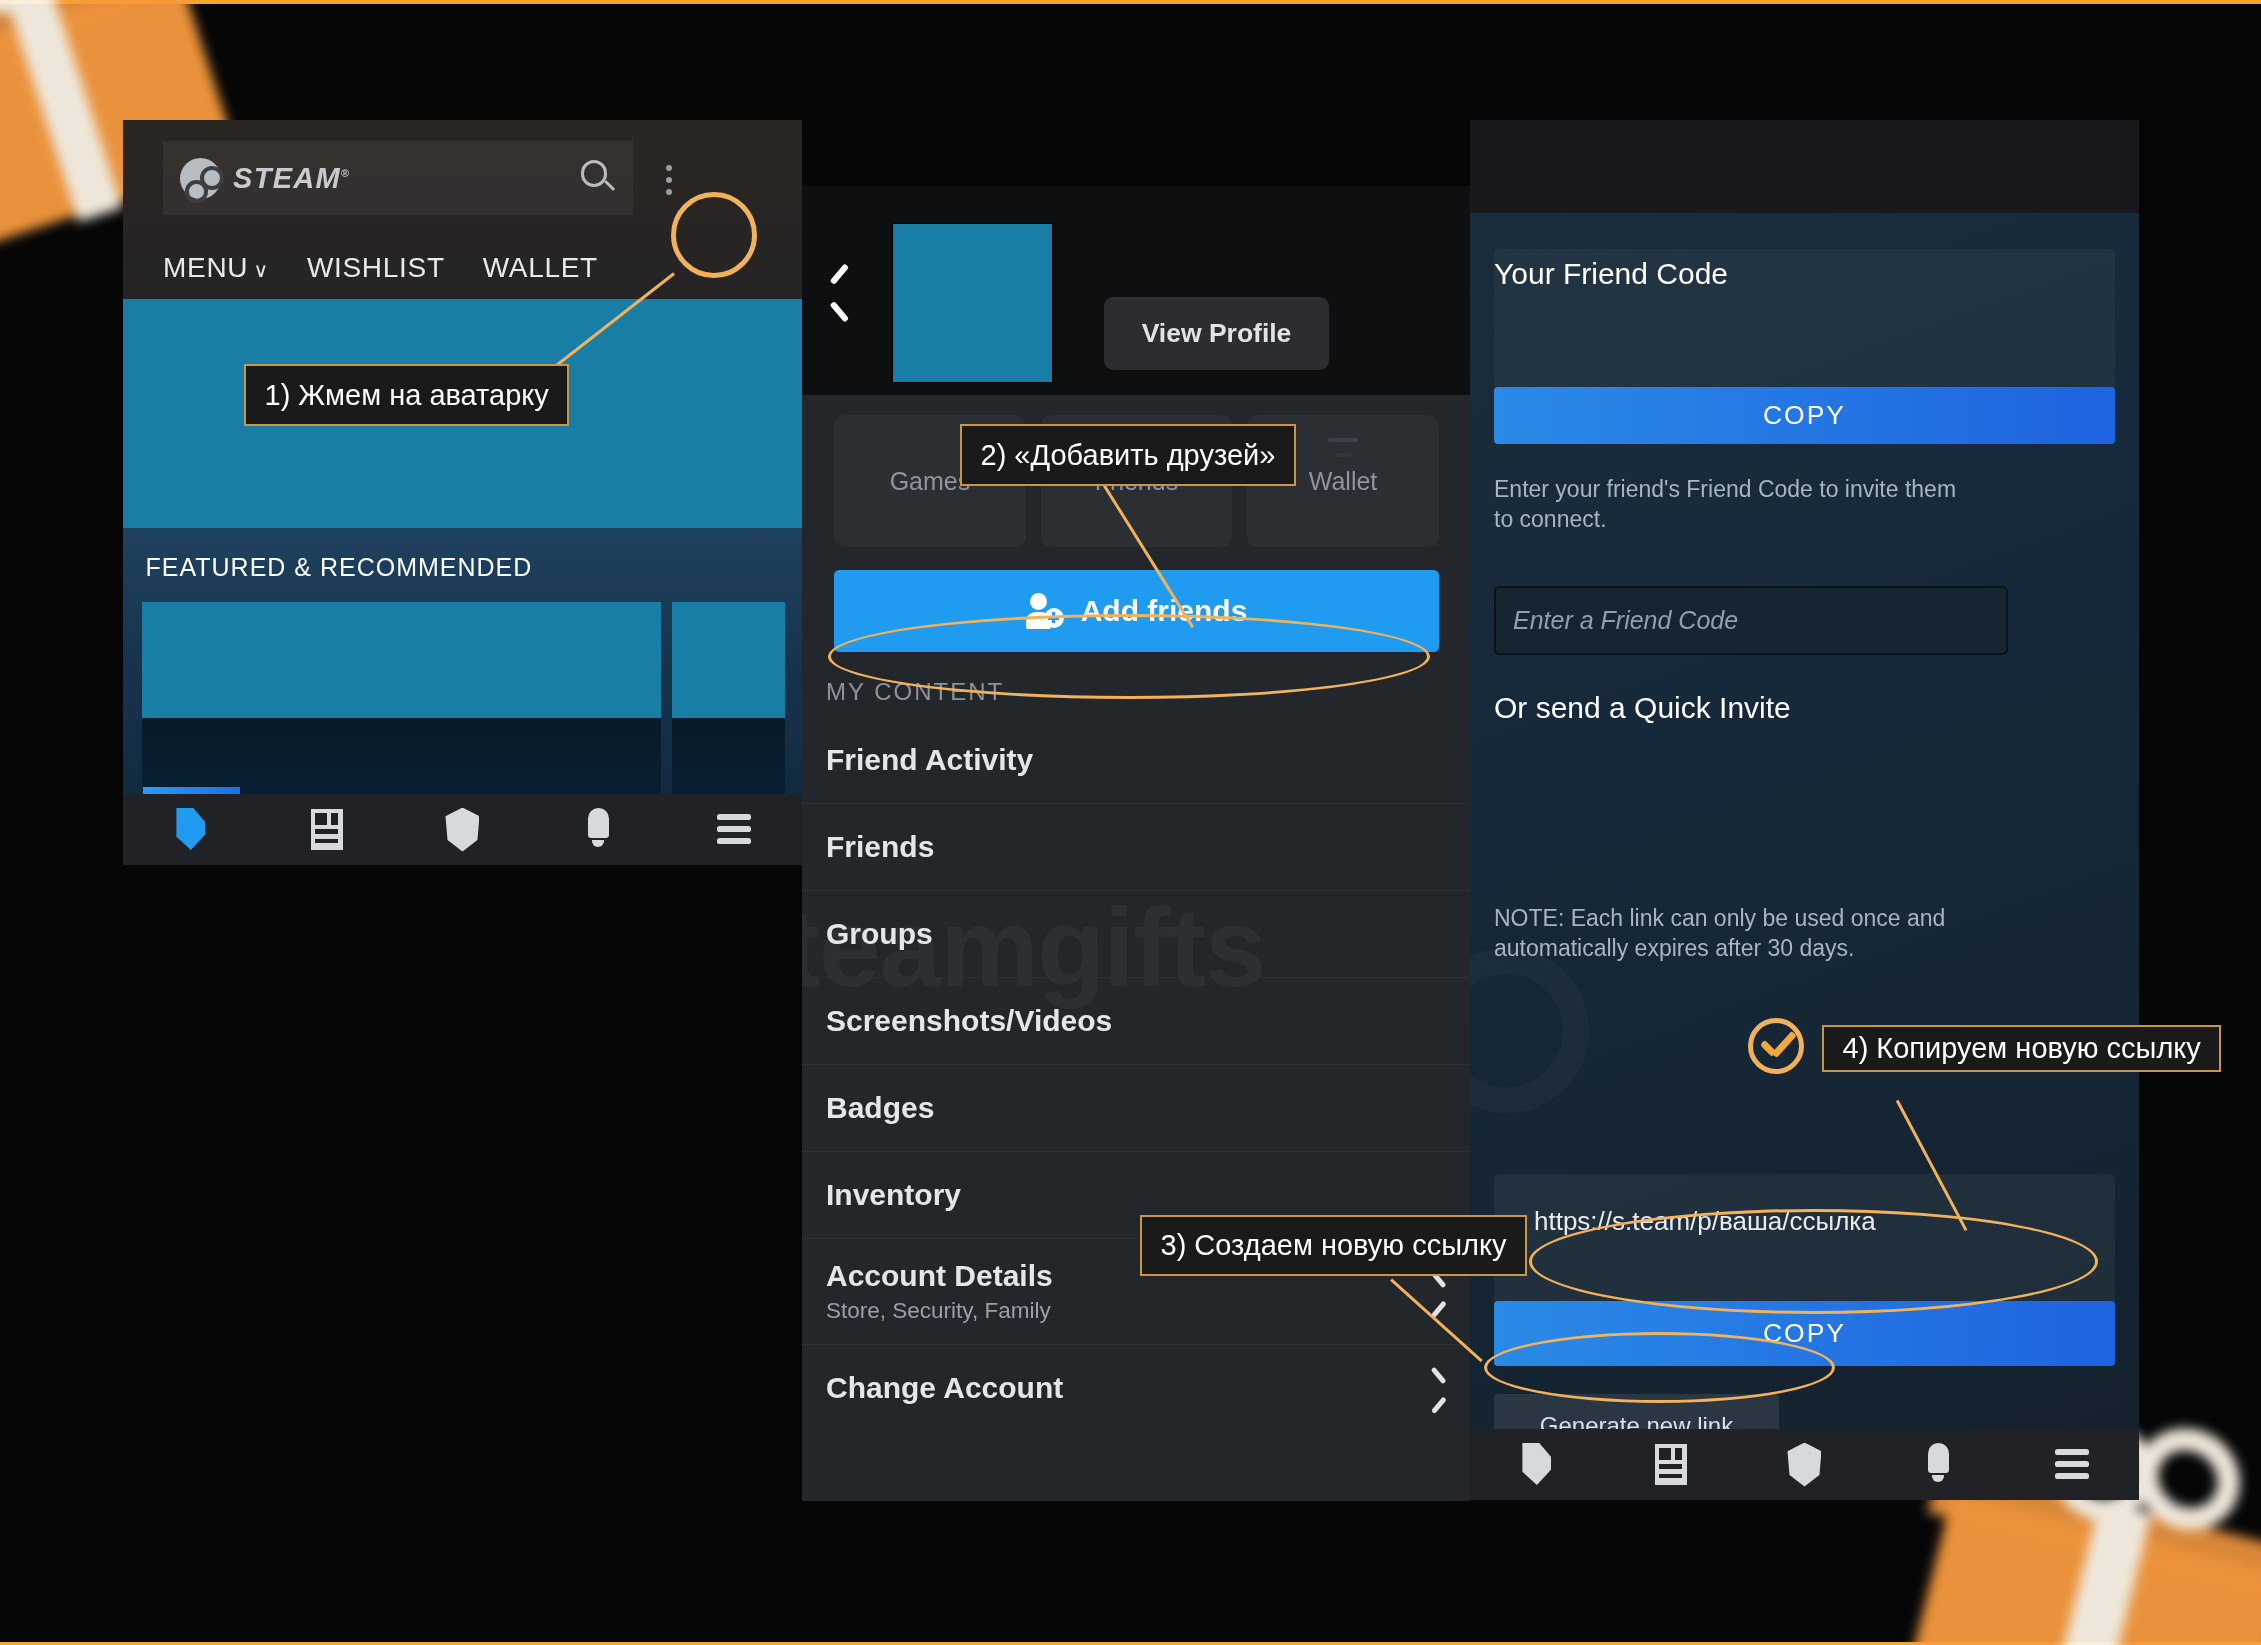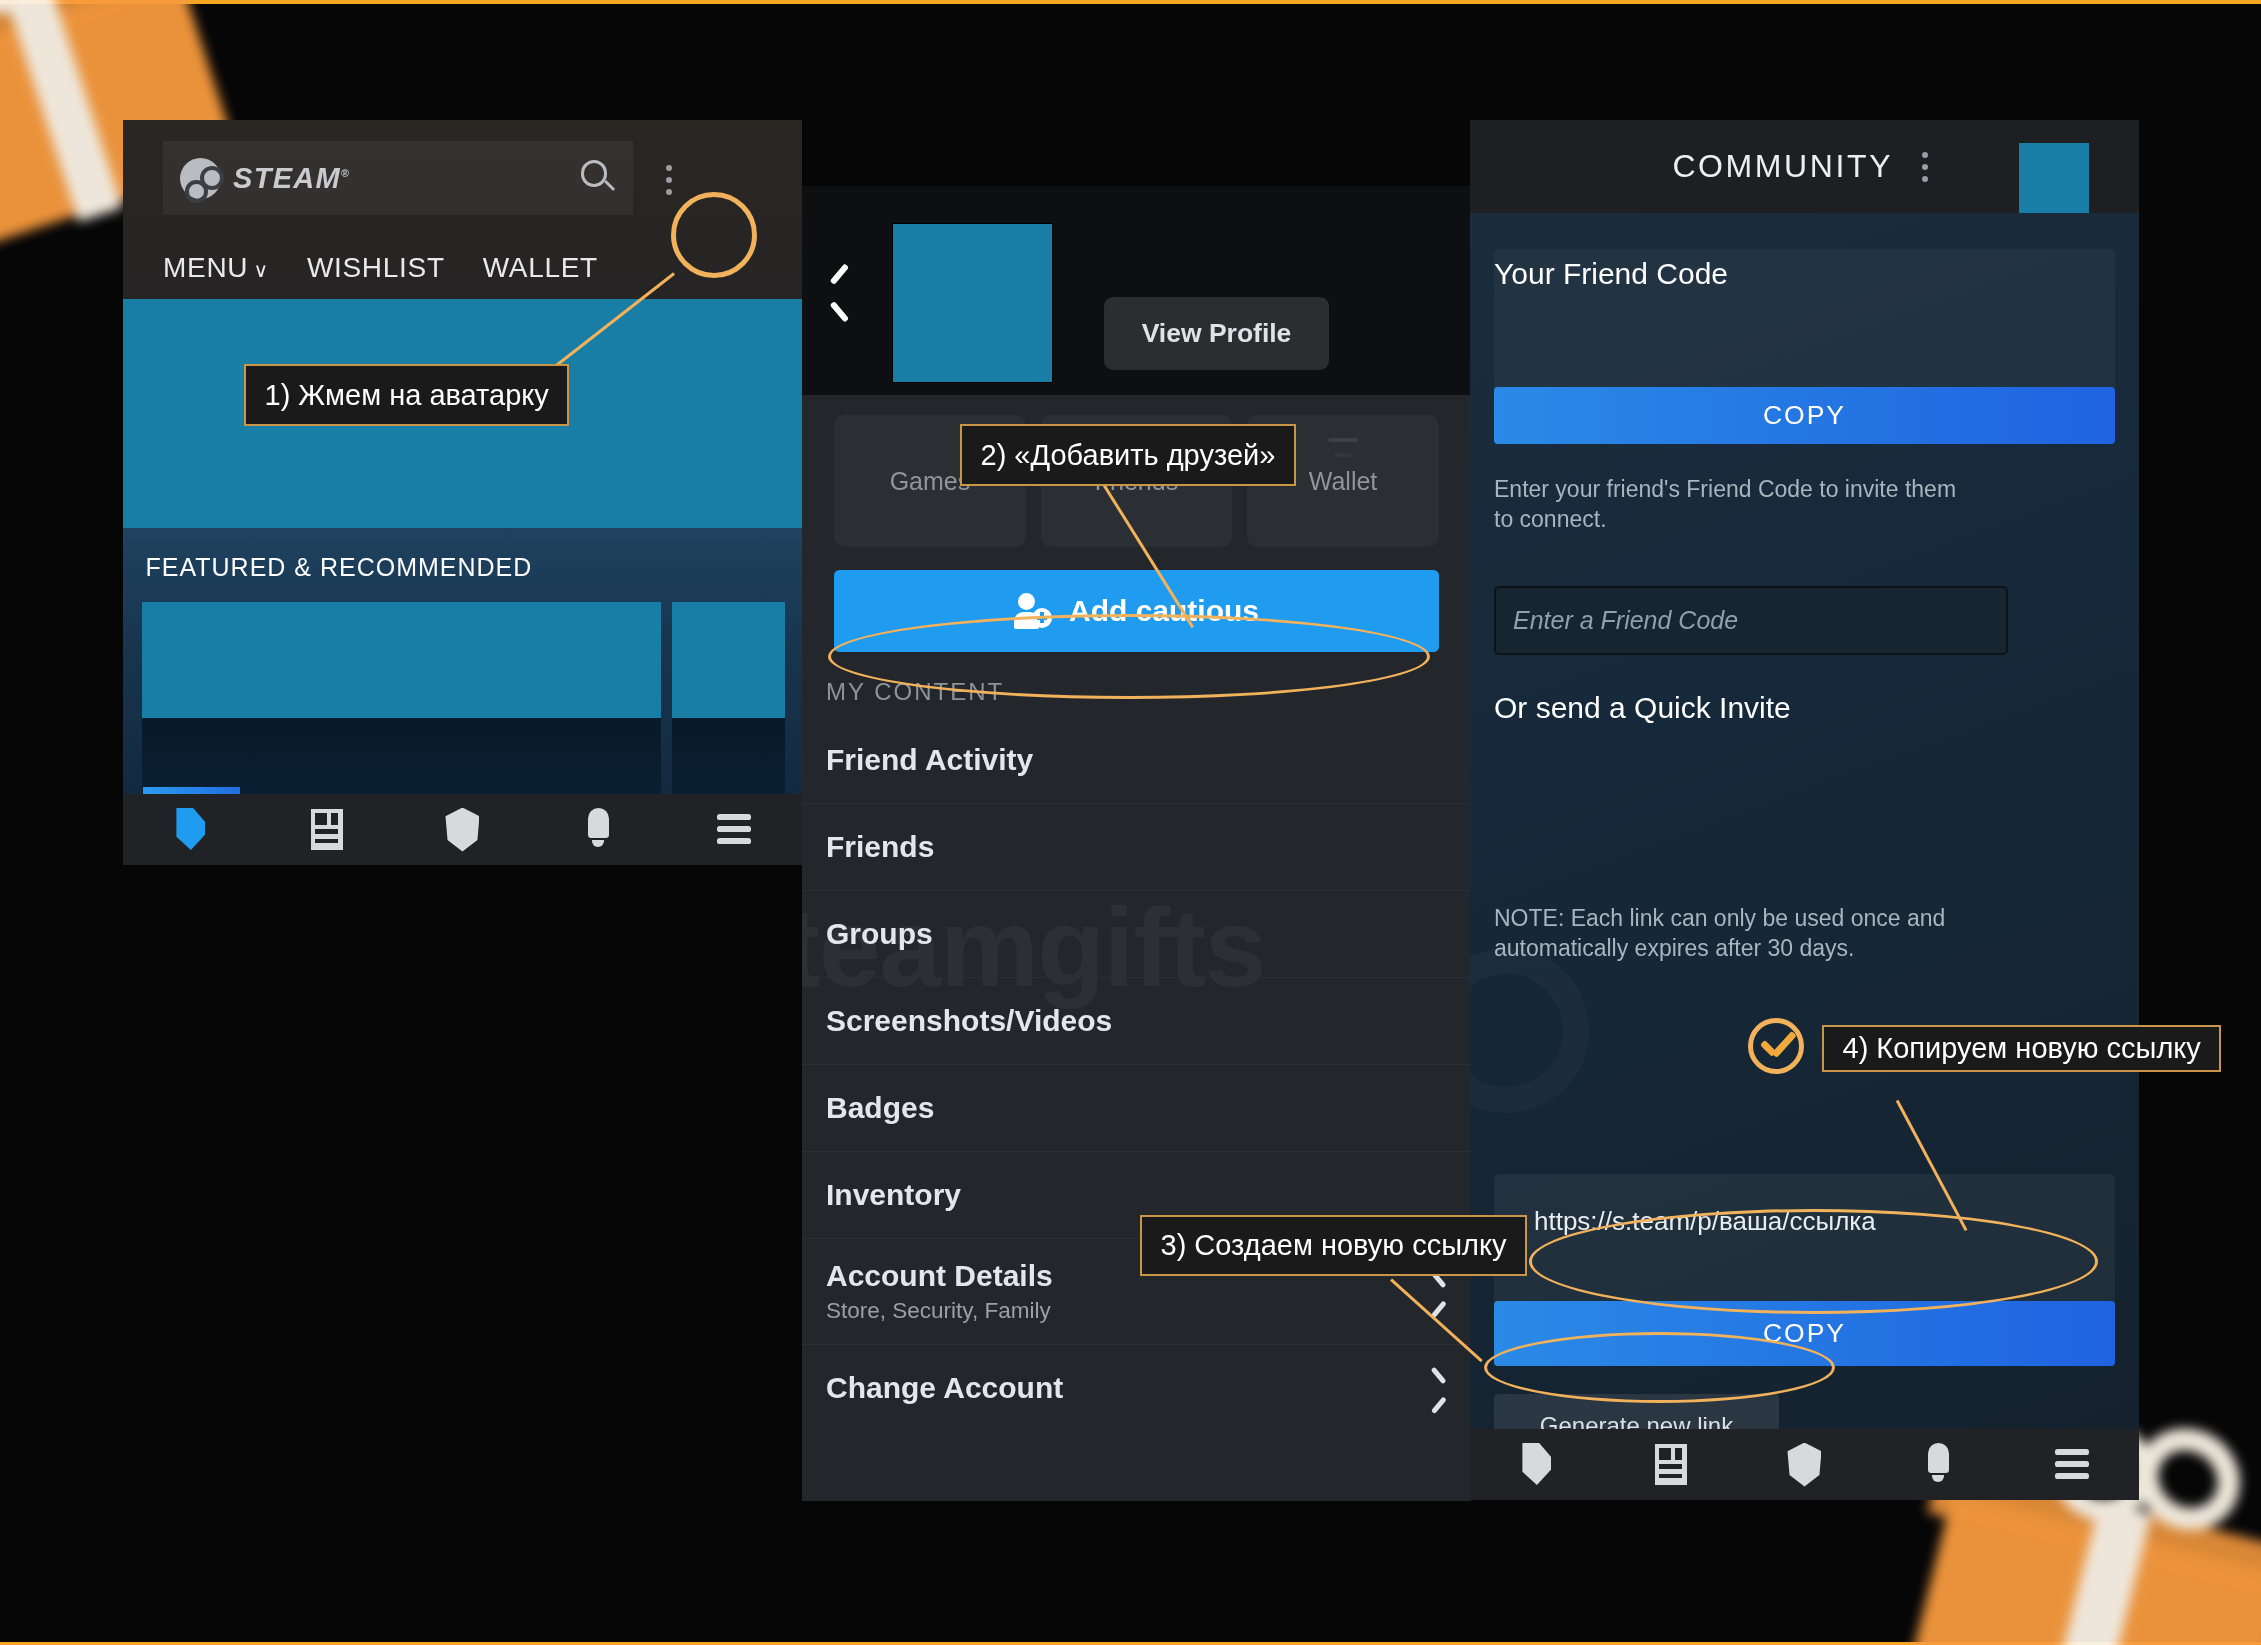--- a/index.html
+++ b/index.html
@@ -429,21 +429,21 @@
         <span>Wallet</span>
       </div>
     </div>
 
     <div class="add-friends">
       <span class="ico-adduser">
         <span class="head"></span>
           <span class="body"></span>
           <span class="plus"></span>
       </span>
-      <span>Add cautious</span>
+      <span>Add friends</span>
     </div>
 
     <div class="section-label">MY CONTENT</div>
 
     <div class="mlist">
       <div class="mrow">
           <div class="txtwrap"><span>Friend Activity</span></div>
         </div>
       <div class="mrow">
           <div class="txtwrap"><span>Friends</span></div>
@@ -470,29 +470,20 @@
       <div class="mrow">
         <div class="txtwrap"><span>Change Account</span></div>
         <span class="row-chev"></span>
       </div>
     </div>
 
   </div>
 
   <div class="panel" id="panel-right">
 
-    <div class="right-header">
-      <span class="title">COMMUNITY</span>
-      <span class="kebab">
-          <span></span>
-          <span></span>
-          <span></span>
-        </span>
-      <div class="avatar-sq" id="right-avatar"></div>
-    </div>
 
     <div class="right-body">
 
       <div class="steam-ghost"></div>
 
       <div class="sec-title" style="position:absolute; left:24px; top:44px;">Your Friend Code</div>
 
       <div id="friendcode-card">
         <div class="btn-copy" style="position:absolute; left:0; bottom:0; width:100%; height:57px;">COPY</div>
       </div>

